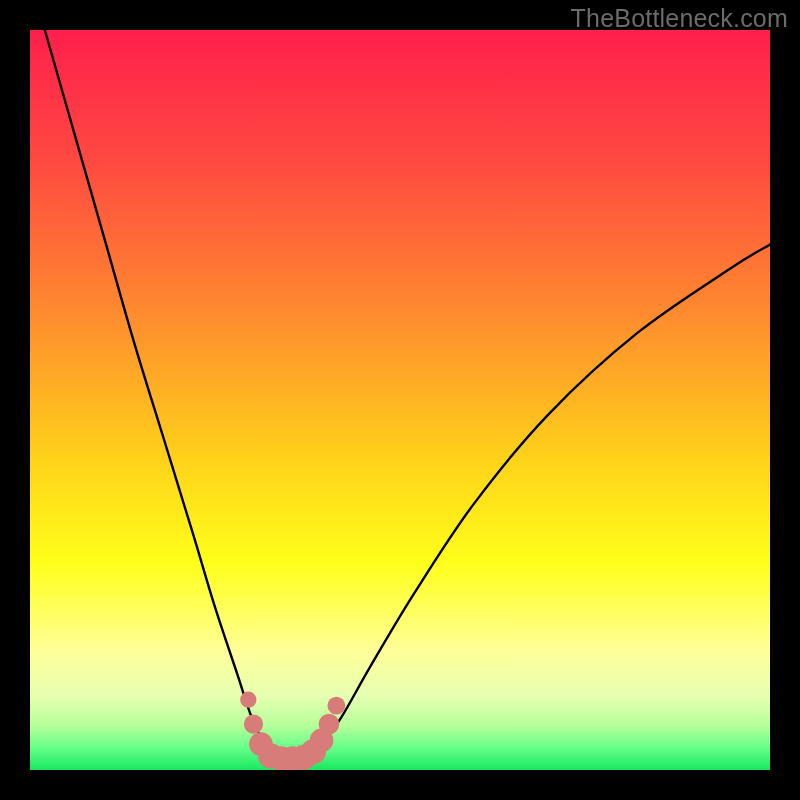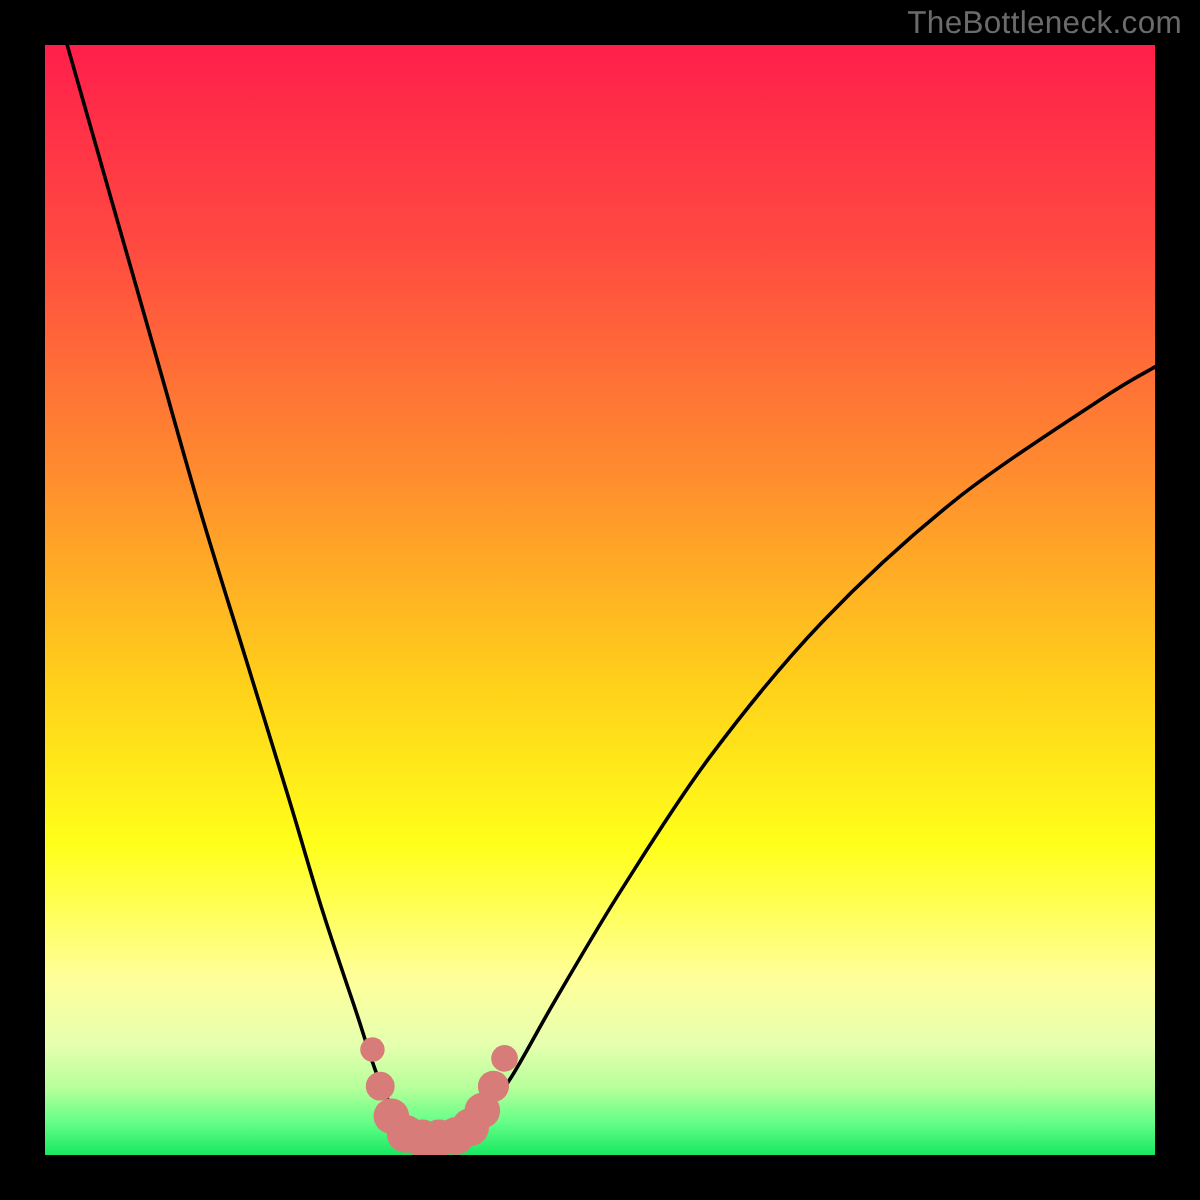--- a/index.html
+++ b/index.html
@@ -35,21 +35,21 @@
     position: absolute;
     left: 0; top: 0;
     width: 100%;
     height: 100%;
   }
   .attribution {
     position: absolute;
     top: 4px;
     right: 12px;
     color: #6b6b6b;
-    font-size: 21px;
+    font-size: 25px;
     letter-spacing: 0.2px;
   }
 </style>
 </head>
 <body>
 
 <div class="frame">
 
   <div class="plot-area">
 

